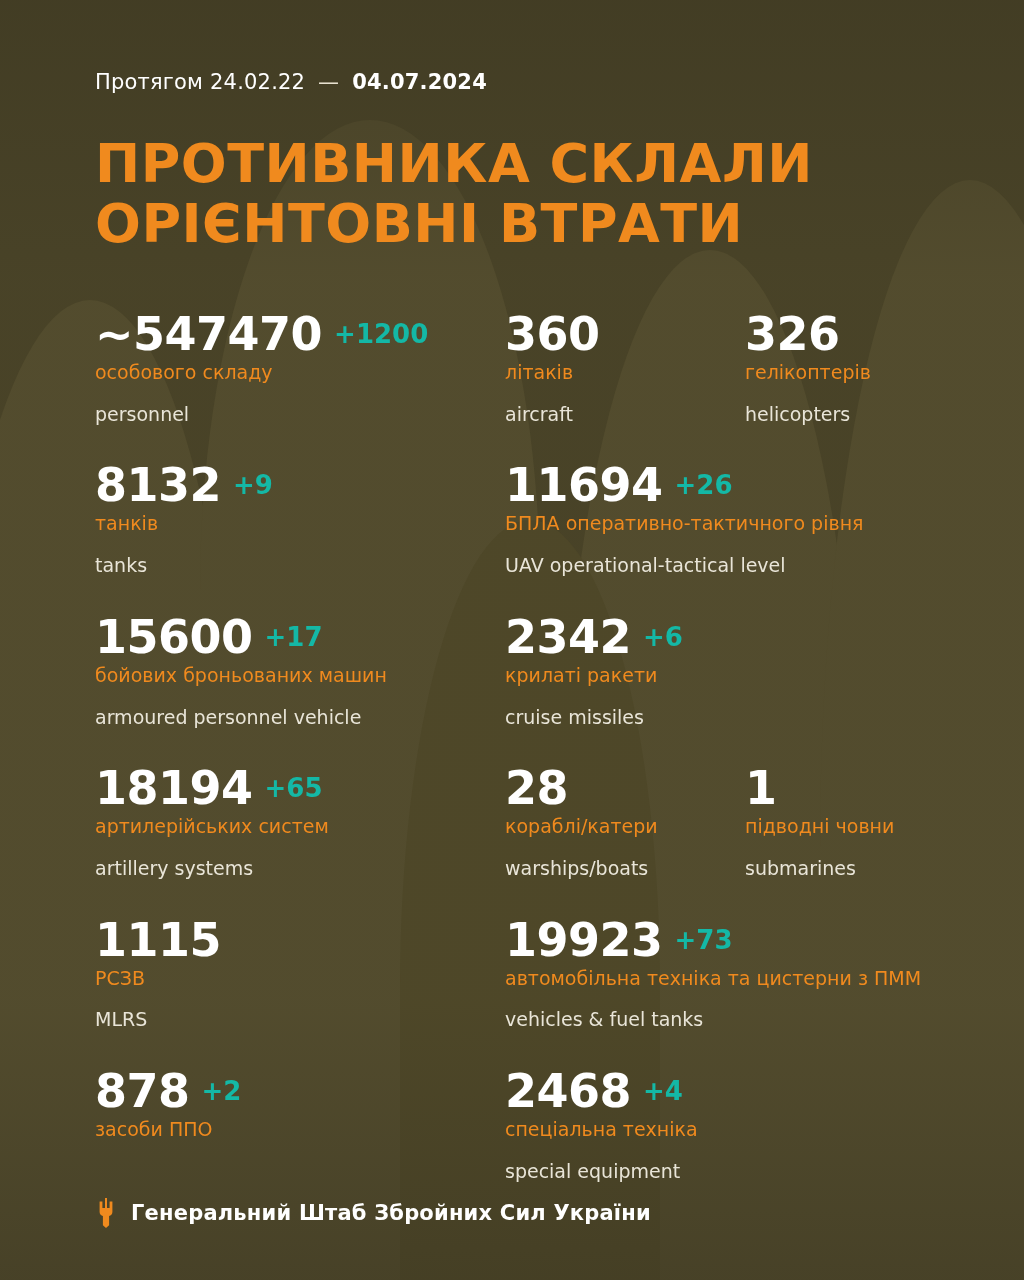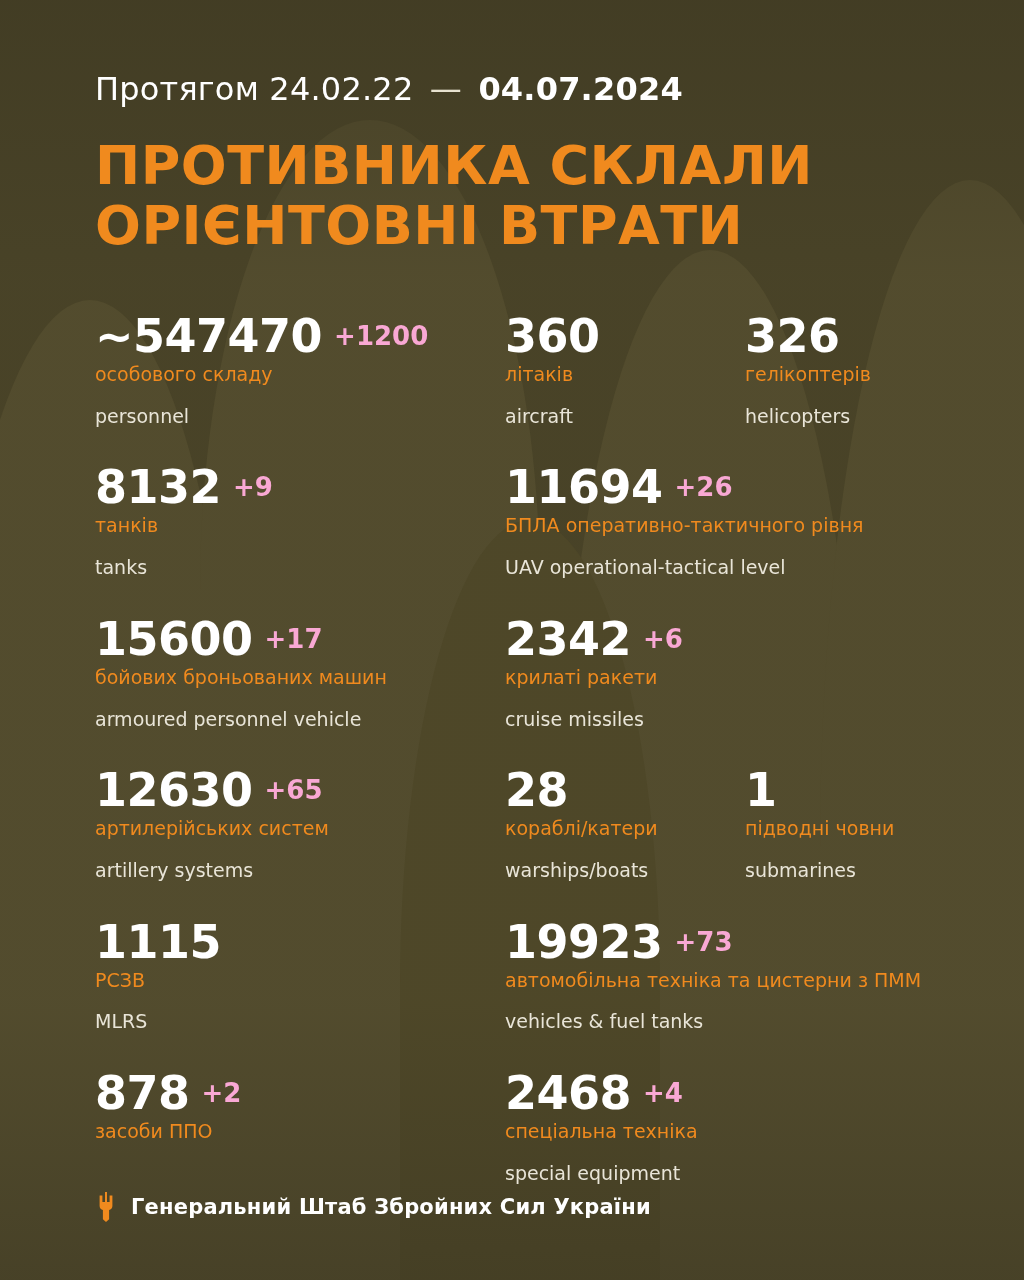--- a/index.html
+++ b/index.html
@@ -42,24 +42,24 @@
 
   
   .content {
     position: relative;
     z-index: 2;
     padding: 70px 90px 0 95px;
     height: 100%;
   }
 
   .period {
-    font-size: 32px;
+    font-size: 21px;
     letter-spacing: 0.2px;
     color: #ffffff;
-    margin-bottom: 28px;
+    margin-bottom: 40px;
   }
   .period .dash { color: #e8e2d0; margin: 0 6px; }
   .period .date {
     color: #ffffff;
     font-weight: bold;
   }
 
   h1.headline {
     color: #f08a1e;
     font-size: 54px;
@@ -89,41 +89,41 @@
   .num {
     font-size: 46px;
     font-weight: bold;
     line-height: 1;
     color: #ffffff;
     letter-spacing: -0.5px;
   }
   .delta {
     font-size: 26px;
     font-weight: bold;
-    color: #f9a8d4;
+    color: #14b8a6;
     line-height: 1;
   }
   .label-ua {
     font-size: 19px;
     font-weight: normal;
     color: #f08a1e;
     line-height: 1.25;
   }
   .label-en {
     font-size: 19px;
     color: #e9e5d8;
     line-height: 1.3;
     margin-top: 17px;
   }
 
   
   .footer {
     position: absolute;
     left: 95px;
-    bottom: 58px;
+    bottom: 52px;
     display: flex;
     align-items: center;
     gap: 14px;
     z-index: 3;
   }
   .trident {
     width: 22px;
     height: 30px;
     color: #f08a1e;
   }
@@ -215,21 +215,21 @@
       <div class="numline">
         <span class="num">2342</span>
         <span class="delta">+6</span>
       </div>
       <div class="label-ua">крилаті ракети</div>
       <div class="label-en">cruise missiles</div>
     </div>
 
     <div class="cell">
       <div class="numline">
-        <span class="num">12630</span>
+        <span class="num">18194</span>
         <span class="delta">+65</span>
       </div>
       <div class="label-ua">артилерійських систем</div>
       <div class="label-en">artillery systems</div>
     </div>
     <div class="cell">
       <div class="numline">
         <span class="num">28</span>
         <span class="delta"></span>
       </div>

